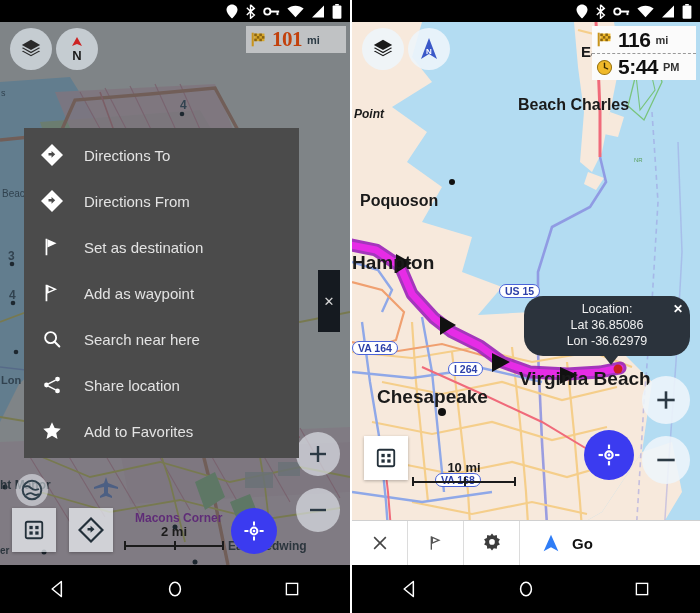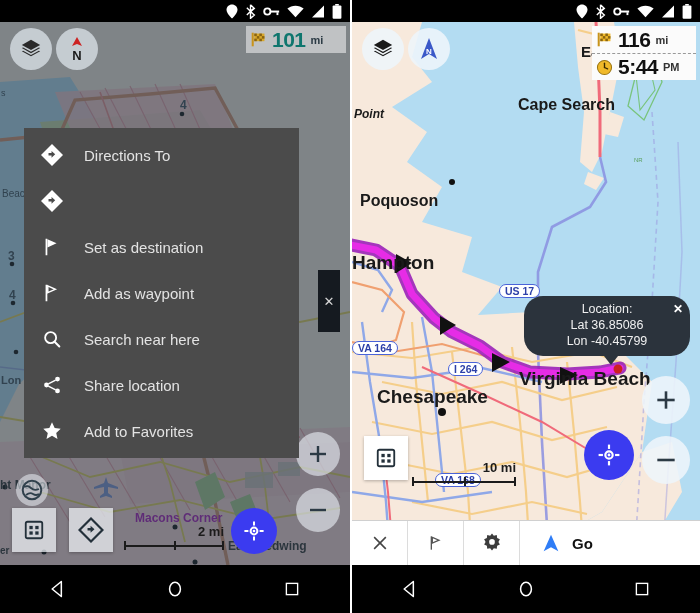--- a/index.html
+++ b/index.html
@@ -52,21 +52,21 @@
   
   .badges { position:absolute; right:4px; top:26px; z-index:30; width:104px; }
   .badge {
     background:#fbfbfb; display:flex; align-items:center; gap:5px;
     padding:2px 5px 2px 4px; height:27px;
   }
   .badge + .badge { border-top:1px dashed #999; }
   .badge .val { font-size:21px; font-weight:600; color:#101010; letter-spacing:-0.5px; }
   .badge .unit { font-size:11px; font-weight:600; color:#333; }
   .badge-left .badge { background: rgba(245,245,245,0.55); }
-  .badge-left .badge .val { color:#0f766e; }
+  .badge-left .badge .val { color:#c2410c;font-family:Liberation Serif, serif; }
   .badge-left .badge .unit { color:#2b3a44; }
 
   
   .ctx-menu {
     position:absolute; left:24px; top:128px; width:275px; height:330px;
     background:#4b4b4b; z-index:40; padding-top:4px;
   }
   .ctx-item {
     display:flex; align-items:center; height:46px; padding-left:16px; gap:20px;
   }
@@ -85,21 +85,21 @@
   }
   .loc-popup .ln { font-size:12.5px; color:#f0f0f0; line-height:16px; }
   .loc-popup .x { position:absolute; right:7px; top:6px; color:#fff; font-size:12px; font-weight:bold; }
   .loc-popup:after {
     content:""; position:absolute; left:80px; bottom:-9px;
     border-left:7px solid transparent; border-right:7px solid transparent;
     border-top:9px solid #2b333c;
   }
 
   
-  .scale { position:absolute; z-index:24; text-align:right; }
+  .scale { position:absolute; z-index:24; text-align:center; }
   .scale .txt { font-size:13px; font-weight:600; color:#1b1b1b; }
   .scale .bar { position:relative; height:9px; margin-top:2px; }
   .scale .bar .l { position:absolute; left:0; top:0; bottom:0; width:2px; background:#1b1b1b; }
   .scale .bar .r { position:absolute; right:0; top:0; bottom:0; width:2px; background:#1b1b1b; }
   .scale .bar .m { position:absolute; left:50%; top:0; bottom:0; width:2px; background:#1b1b1b; }
   .scale .bar .h { position:absolute; left:0; right:0; top:4px; height:2px; background:#1b1b1b; }
 
   
   .toolbar {
     position:absolute; left:0; right:0; bottom:48px; height:45px;
@@ -266,20 +266,21 @@
         </span>
         <span class="lbl">Directions To</span>
       </div>
       <div class="ctx-item">
         <span class="ic">
           <svg width="22" height="22" viewBox="0 0 24 24">
             <rect x="3.5" y="3.5" width="17" height="17" transform="rotate(45 12 12)" fill="#fff"></rect>
             <path d="M11.5 7.5 L15.5 11.2 L11.5 15 L11.5 12.6 L8.2 12.6 L8.2 9.9 L11.5 9.9 Z" fill="#4b4b4b"></path>
           </svg>
         </span>
+        <span class="lbl">Directions From</span>
       </div>
       <div class="ctx-item">
         <span class="ic">
           <svg width="22" height="22" viewBox="0 0 24 24">
             <rect x="5" y="3" width="1.9" height="18" fill="#fff"></rect>
             <path d="M7 3.5 L17 8 L7 12.5 Z" fill="#fff"></path>
           </svg>
         </span>
         <span class="lbl">Set as destination</span>
       </div>
@@ -504,30 +505,30 @@
 
         <g fill="#5a9f5e" font-size="6" font-family="Liberation Sans, sans-serif">
           <text x="292" y="58">W</text>
             <text x="282" y="140">NR</text>
         </g>
       </svg>
     </div>
 
     <div>
       <div class="mlabel" style="left:2px; top:107px; font-size:12px;font-style:italic;">Point</div>
-      <div class="mlabel" style="left:166px; top:96px; font-size:16px;">Cape Search</div>
+      <div class="mlabel" style="left:166px; top:96px; font-size:16px;">Beach Charles</div>
       <div class="mlabel" style="left:229px; top:43px; font-size:15px;">Ea</div>
       <div class="mlabel" style="left:8px; top:192px; font-size:16px;">Poquoson</div>
       <div class="mlabel" style="left:0px; top:252px; font-size:19px;">Hampton</div>
       <div class="mlabel" style="left:25px; top:386px; font-size:19px;">Chesapeake</div>
       <div class="mlabel" style="left:167px; top:368px; font-size:19px;">Virginia Beach</div>
     </div>
 
     <div>
-      <div class="shield" style="left:147px; top:284px;">US 17</div>
+      <div class="shield" style="left:147px; top:284px;">US 15</div>
       <div class="shield" style="left:0px; top:341px;">VA 164</div>
       <div class="shield" style="left:96px; top:362px;">I 264</div>
       <div class="shield" style="left:83px; top:473px;">VA 168</div>
     </div>
 
     <div class="circle-btn layers-btn">
       <svg width="22" height="22" viewBox="0 0 24 24">
         <path d="M12 2 L22 7.5 L12 13 L2 7.5 Z" fill="#1a1a1a"></path>
         <path d="M12 15 L20.6 10.3 L22 11 L12 16.5 L2 11 L3.4 10.3 Z" fill="#1a1a1a"></path>
         <path d="M12 18.5 L20.6 13.8 L22 14.5 L12 20 L2 14.5 L3.4 13.8 Z" fill="#1a1a1a"></path>
@@ -565,21 +566,21 @@
           <line x1="10" y1="10" x2="13.6" y2="11.6" stroke="#3a2a00" stroke-width="1.6" stroke-linecap="round"></line>
         </svg>
         <span class="val">5:44</span>
         <span class="unit">PM</span>
       </div>
     </div>
 
     <div class="loc-popup">
       <div class="ln">Location:</div>
       <div class="ln">Lat 36.85086</div>
-      <div class="ln">Lon -40.45799</div>
+      <div class="ln">Lon -36.62979</div>
       <div class="x">✕</div>
     </div>
 
     <div class="square-btn" style="left:12px; top:436px;">
       <svg width="22" height="22" viewBox="0 0 24 24">
         <rect x="3" y="3" width="18" height="18" rx="2" fill="none" stroke="#23303a" stroke-width="2"></rect>
         <rect x="7" y="7.5" width="3.6" height="3.6" fill="#23303a"></rect>
         <rect x="13.4" y="7.5" width="3.6" height="3.6" fill="#23303a"></rect>
         <rect x="7" y="13.5" width="3.6" height="3.6" fill="#23303a"></rect>
         <rect x="13.4" y="13.5" width="3.6" height="3.6" fill="#23303a"></rect>

